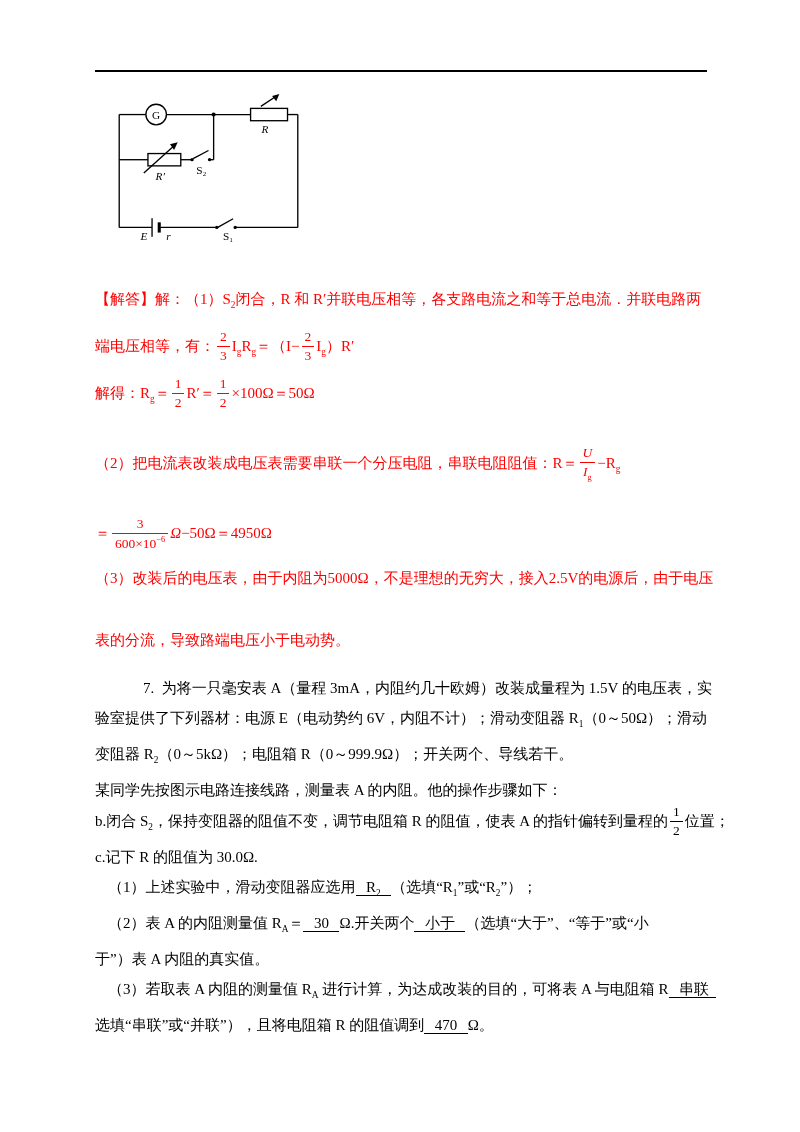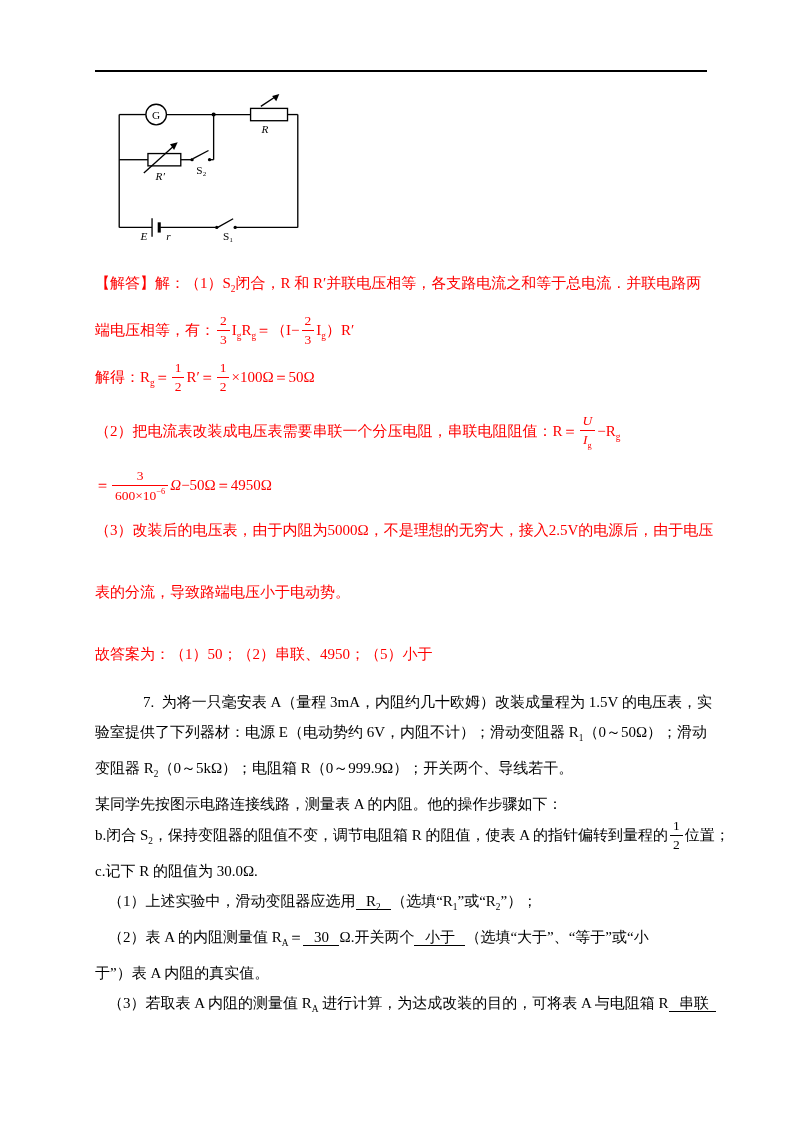--- a/index.html
+++ b/index.html
@@ -12,21 +12,21 @@
   .page { position:relative; width:800px; height:1132px; overflow:hidden; background:#fff; }
   .top-rule { position:absolute; left:95px; top:70px; width:612px; height:2px; background:#000; }
   .content { position:absolute; left:95px; top:86px; width:640px; }
   .circuit-wrap { margin:8px 0 0 16px; width:195px; }
   .line { font-size:15px; line-height:30px; white-space:nowrap; }
   .red { color:#fe0000;margin-top:32px; }
   .indent1 { text-indent:13px; }
   .indent7 { text-indent:48px; }
   .sp10 { margin-top:18px; }
   .sp14 { margin-top:10px; }
-  .sp16 { margin-top:16px; }
+  .sp16 { margin-top:32px; }
   .it { font-style:italic; }
   sub { font-size:0.62em; }
   sup { font-size:0.62em; }
   .frac { display:inline-block; vertical-align:middle; text-align:center;
           font-size:13.5px; line-height:1.2; margin:0 2px; position:relative; top:-1px; }
   .frac .num { display:block; border-bottom:1px solid currentColor; padding:0 3px 1px 3px; }
   .frac .den { display:block; padding:1px 3px 0 3px; }
   .blank { border-bottom:1px solid currentColor; padding:0 3px; white-space:pre; }
   svg text { font-family:"Liberation Serif","DejaVu Serif",serif; }
 </style>
@@ -88,27 +88,27 @@
       </svg>
     </div>
 
     <p class="line red sp16"><span>【解答】解：（1）S</span><sub>2</sub><span>闭合，R 和 R′并联电压相等，各支路电流之和等于总电流．并联电路两</span></p>
     <p class="line red sp14"><span>端电压相等，有：</span><span class="frac"><span class="num"><span>2</span></span><span class="den"><span>3</span></span></span><span>I</span><sub>g</sub><span>R</span><sub>g</sub><span>＝（I−</span><span class="frac"><span class="num"><span>2</span></span><span class="den"><span>3</span></span></span><span>I</span><sub>g</sub><span>）R′</span></p>
     <p class="line red sp14"><span>解得：R</span><sub>g</sub><span>＝</span><span class="frac"><span class="num"><span>1</span></span><span class="den"><span>2</span></span></span><span>R′＝</span><span class="frac"><span class="num"><span>1</span></span><span class="den"><span>2</span></span></span><span>×100Ω＝50Ω</span></p>
     <p class="line red sp16"><span>（2）把电流表改装成电压表需要串联一个分压电阻，串联电阻阻值：R＝</span><span class="frac"><span class="num"><span class="it">U</span></span><span class="den"><span class="it">I</span><sub>g</sub></span></span><span>−R</span><sub>g</sub></p>
     <p class="line red sp16"><span>＝</span><span class="frac"><span class="num"><span>3</span></span><span class="den"><span>600×10</span><sup>−6</sup></span></span><span class="it">Ω</span><span>−50Ω＝4950Ω</span></p>
     <p class="line red sp14"><span>（3）改装后的电压表，由于内阻为5000Ω，不是理想的无穷大，接入2.5V的电源后，由于电压</span></p>
     <p class="line red"><span>表的分流，导致路端电压小于电动势。</span></p>
-    <p class="line red"><span>故答案为：（1）50；（2）串联、4950；（5）小于</span></p>
 
     <p class="line indent7 sp10"><span>7.&nbsp;&nbsp;为将一只毫安表 A（量程 3mA，内阻约几十欧姆）改装成量程为 1.5V 的电压表，实</span></p>
     <p class="line"><span>验室提供了下列器材：电源 E（电动势约 6V，内阻不计）；滑动变阻器 R</span><sub>1</sub><span>（0～50Ω）；滑动</span></p>
     <p class="line"><span>变阻器 R</span><sub>2</sub><span>（0～5kΩ）；电阻箱 R（0～999.9Ω）；开关两个、导线若干。</span></p>
     <p class="line"><span>某同学先按图示电路连接线路，测量表 A 的内阻。他的操作步骤如下：</span></p>
     <p class="line"><span>b.闭合 S</span><sub>2</sub><span>，保持变阻器的阻值不变，调节电阻箱 R 的阻值，使表 A 的指针偏转到量程的</span><span class="frac"><span class="num"><span>1</span></span><span class="den"><span>2</span></span></span><span>位置；</span></p>
     <p class="line"><span>c.记下 R 的阻值为 30.0Ω.</span></p>
     <p class="line indent1"><span>（1）上述实验中，滑动变阻器应选用</span><span class="blank"><span>&nbsp;&nbsp;R</span><sub>2</sub><span>&nbsp;&nbsp;</span></span><span>（选填“R</span><sub>1</sub><span>”或“R</span><sub>2</sub><span>”）；</span></p>
     <p class="line indent1"><span>（2）表 A 的内阻测量值 R</span><sub>A</sub><span>＝</span><span class="blank"><span>&nbsp;&nbsp;30&nbsp;&nbsp;</span></span><span>Ω.开关两个</span><span class="blank"><span>&nbsp;&nbsp;小于&nbsp;&nbsp;</span></span><span>（选填“大于”、“等于”或“小</span></p>
     <p class="line"><span>于”）表 A 内阻的真实值。</span></p>
     <p class="line indent1"><span>（3）若取表 A 内阻的测量值 R</span><sub>A</sub><span> 进行计算，为达成改装的目的，可将表 A 与电阻箱 R</span><span class="blank"><span>&nbsp;&nbsp;串联&nbsp;</span></span></p>
+    <p class="line"><span>选填“串联”或“并联”），且将电阻箱 R 的阻值调到</span><span class="blank"><span>&nbsp;&nbsp;470&nbsp;&nbsp;</span></span><span>Ω。</span></p>
 
   </div>
 </div>
 
 </body></html>

